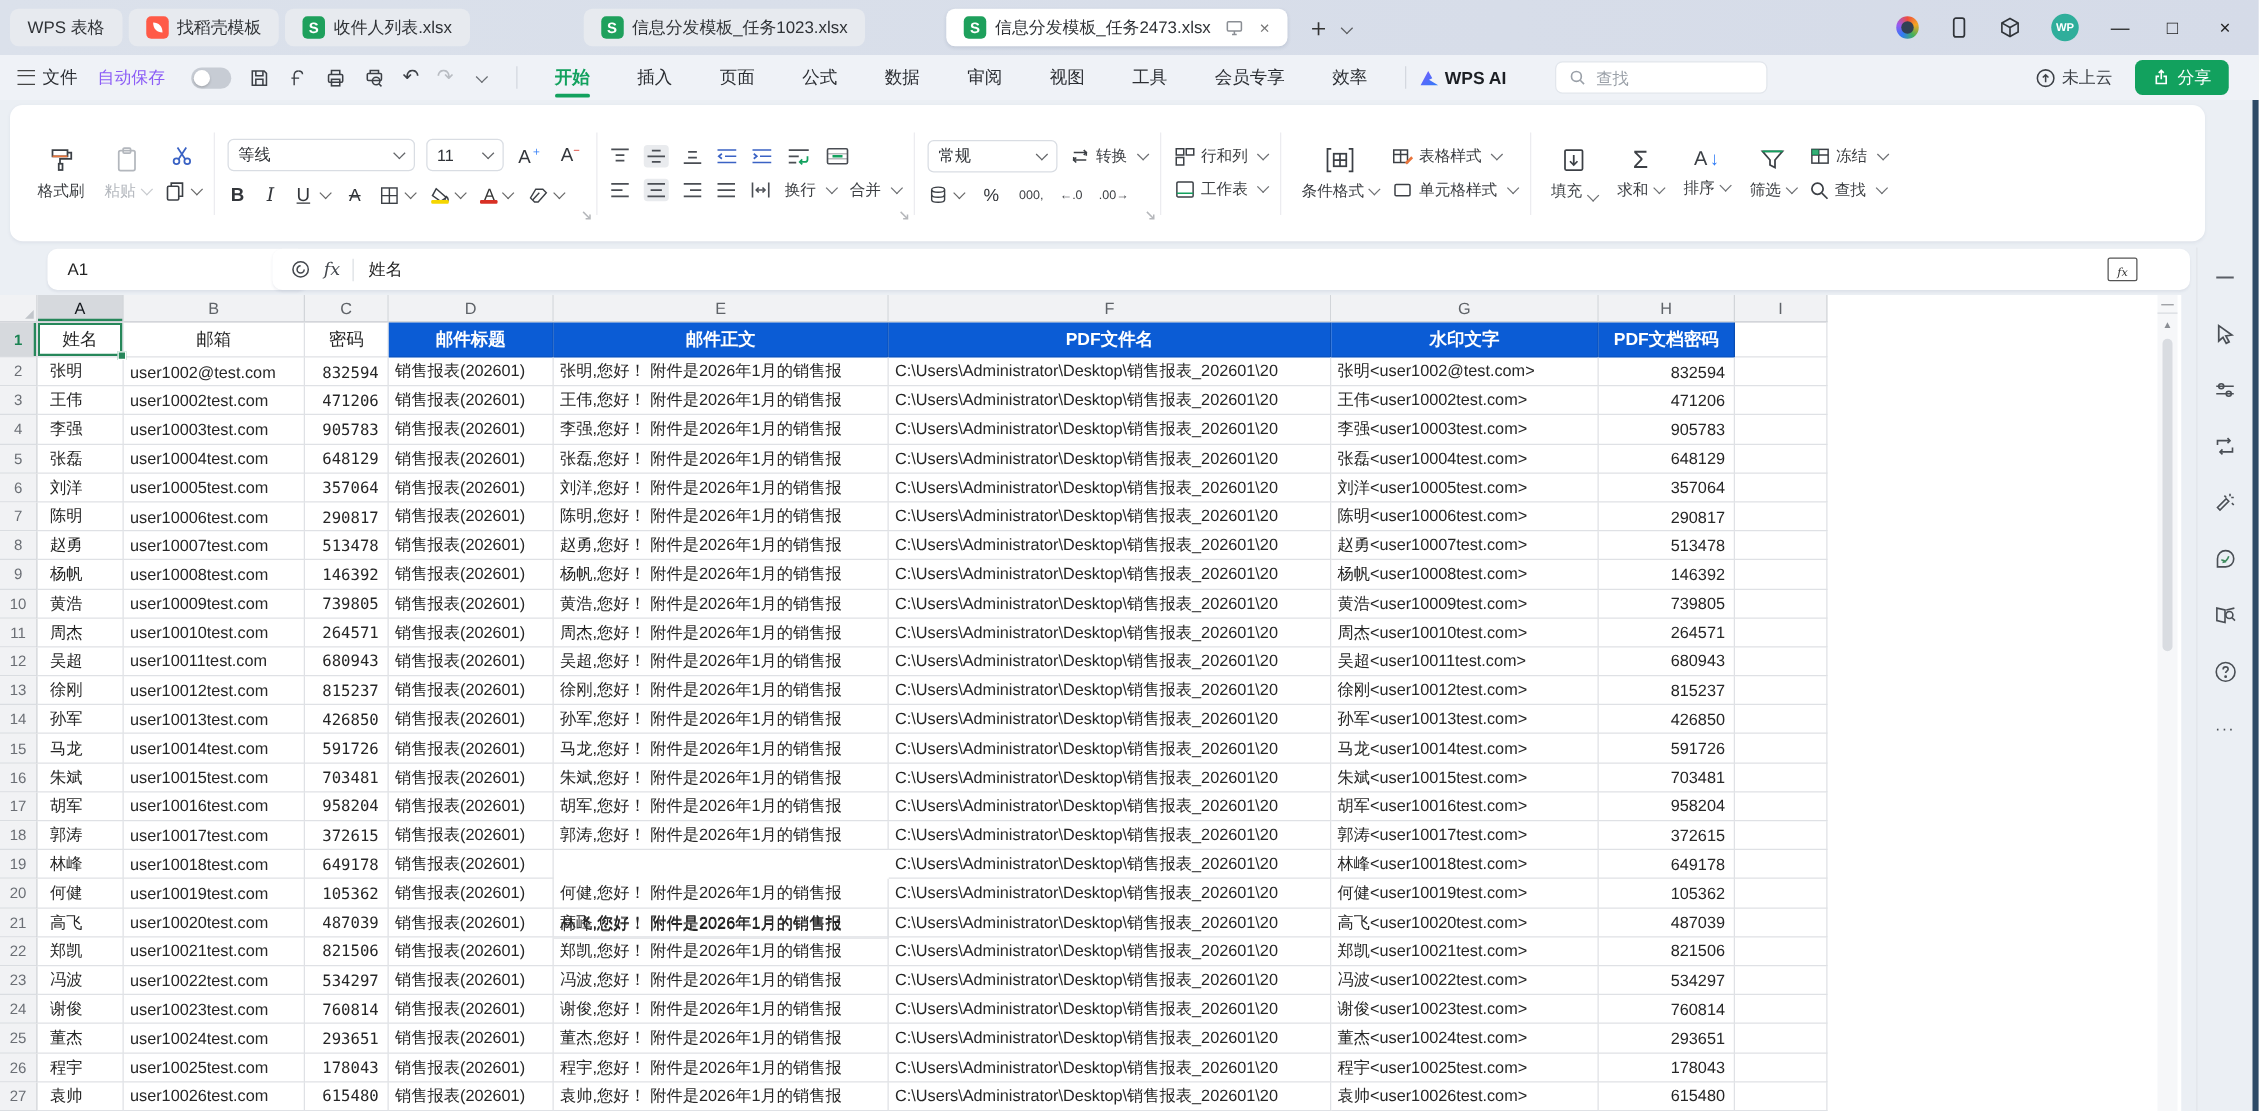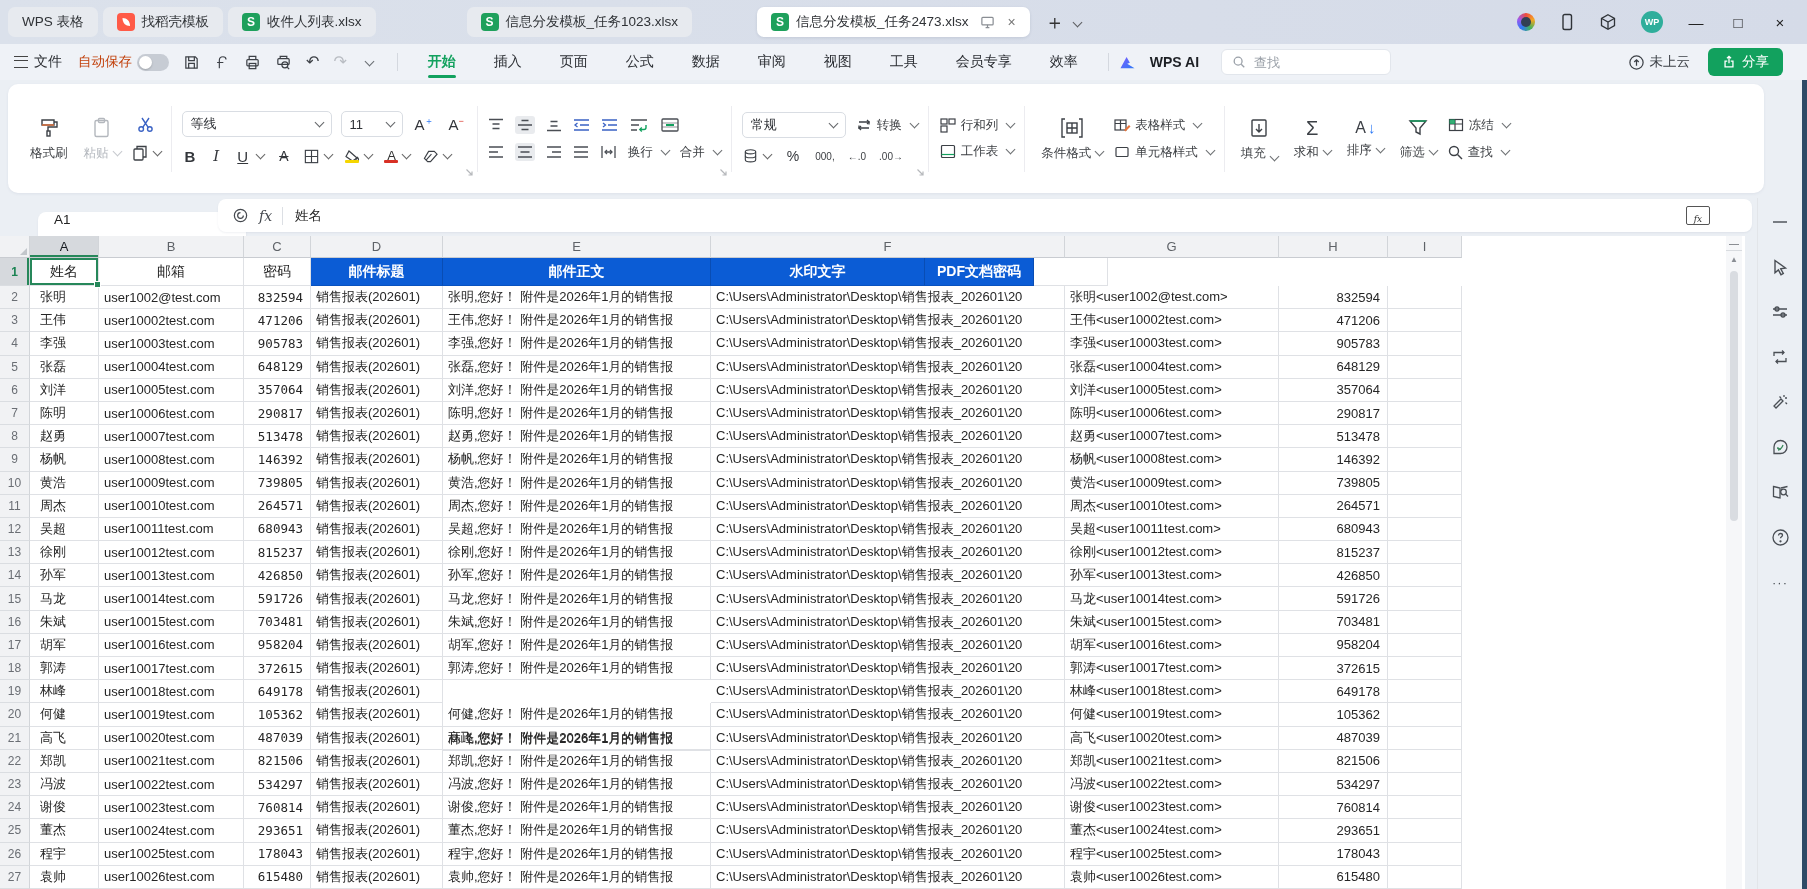--- a/index.html
+++ b/index.html
@@ -23,32 +23,32 @@
   .tt-right{margin-left:auto;display:flex;align-items:center;gap:24px;padding-right:18px;}
   .rainbow{width:18px;height:18px;border-radius:50%;background:conic-gradient(#ef4d3d,#f5a623,#44b15b,#2f7bf6,#9b59f0,#ef4d3d);position:relative;}
   .rainbow::after{content:"";position:absolute;left:4px;top:4px;width:10px;height:10px;border-radius:50%;background:#324054;}
   .avatar{width:22px;height:22px;border-radius:50%;background:#2fae9b;color:#fff;font-size:9px;font-weight:bold;display:flex;align-items:center;justify-content:center;}
   .winbtn{font-size:15px;color:#222;width:18px;text-align:center;}
   
   .menubar{position:absolute;left:0;top:44px;width:1807px;height:36px;background:#eff2f7;display:flex;align-items:center;padding:0 14px;box-sizing:border-box;font-size:14px;}
   .hamb{width:14px;height:10px;border-top:1.6px solid #444;border-bottom:1.6px solid #444;position:relative;margin-right:6px;}
   .hamb::after{content:"";position:absolute;left:0;top:3.4px;width:100%;border-top:1.6px solid #444;}
   .file-btn{display:flex;align-items:center;color:#2b2e33;margin-right:16px;}
-  .autosave{display:flex;align-items:center;gap:5px;color:#c2410c;font-size:13.5px;}
+  .autosave{display:flex;align-items:center;gap:21px;color:#8b5cf6;font-size:13.5px;}
   .toggle{width:32px;height:17px;border-radius:9px;background:#c7ccd4;position:relative;}
   .toggle::after{content:"";position:absolute;left:2px;top:2px;width:13px;height:13px;border-radius:50%;background:#fff;box-shadow:0 1px 2px rgba(0,0,0,.2);}
   .qicons{display:flex;align-items:center;gap:14px;margin:0 14px;color:#3c4046;}
   .glyph{font-size:16px;line-height:1;}
   .glyph.dis{color:#b8bcc2;}
   .mdiv{width:1px;height:18px;background:#d4d8df;margin:0 10px;}
   .mtabs{display:flex;align-items:center;gap:34px;margin:0 18px;}
   .mtab{color:#2b2e33;position:relative;padding:8px 2px;cursor:default;white-space:nowrap;}
   .mtab.active{color:#12a15e;font-weight:bold;}
   .mtab.active::after{content:"";position:absolute;left:50%;transform:translateX(-50%);bottom:1px;width:28px;height:3px;border-radius:2px;background:#12a15e;}
-  .wpsai{display:flex;align-items:center;gap:14px;font-weight:bold;color:#1c1f24;margin-right:22px;white-space:nowrap;}
+  .wpsai{display:flex;align-items:center;gap:4px;font-weight:bold;color:#1c1f24;margin-right:39px;white-space:nowrap;}
   .msearch{width:170px;height:26px;background:#fff;border:1px solid #e2e6ec;border-radius:6px;display:flex;align-items:center;gap:6px;padding:0 10px;box-sizing:border-box;}
   .msearch input{border:none;outline:none;font-size:13px;width:110px;background:transparent;color:#333;}
   .msearch input::placeholder{color:#9aa0a8;}
   .mright{margin-left:auto;display:flex;align-items:center;gap:18px;padding-right:10px;}
   .cloud{display:flex;align-items:center;gap:5px;color:#3c4046;font-size:13.5px;white-space:nowrap;}
   .sharebtn{height:28px;border-radius:6px;background:#12a15e;color:#fff;display:flex;align-items:center;gap:6px;padding:0 14px;font-size:13.5px;white-space:nowrap;}
   
   .ribbonzone{position:absolute;left:0;top:80px;width:1807px;height:118px;}
   .ribboncard{position:absolute;left:8px;top:4px;width:1756px;height:109px;background:#fff;border-radius:10px;box-shadow:0 1px 3px rgba(60,80,110,.08);display:flex;align-items:center;padding:0 6px;box-sizing:border-box;}
   .rgroup{display:flex;align-items:center;gap:4px;padding:0 10px;position:relative;height:92px;box-sizing:border-box;}
@@ -64,21 +64,21 @@
   .bold-b{font-weight:bold;font-size:15px;}
   .ital-i{font-style:italic;font-family:"DejaVu Serif",serif;font-size:15px;}
   .und-u{text-decoration:underline;font-size:15px;}
   .strike-a{text-decoration:line-through;font-size:14px;}
   .colorbar{display:inline-block;width:14px;height:3px;border-radius:1px;margin-top:-2px;}
   .hl{background:#e9ebee;border-radius:3px;padding:2px;}
   .icon-lbl{display:flex;align-items:center;gap:4px;font-size:12.5px;color:#3b3e42;white-space:nowrap;}
   .cornerexp{position:absolute;right:3px;bottom:8px;opacity:.55;}
   .numico{font-size:10px;color:#3b3e42;line-height:1.1;text-align:center;white-space:nowrap;}
   
-  .namebox{position:absolute;left:38px;top:199px;width:208px;height:33px;background:#fff;border-radius:8px;box-shadow:0 1px 2px rgba(60,80,110,.08);display:flex;justify-content:space-between;padding:0 12px 0 16px;box-sizing:border-box;font-size:13.5px;color:#222;margin-top:13px;}
+  .namebox{position:absolute;left:38px;top:199px;width:208px;height:33px;background:#fff;border-radius:8px;box-shadow:0 1px 2px rgba(60,80,110,.08);display:flex;align-items:center;justify-content:space-between;padding:0 12px 0 16px;box-sizing:border-box;font-size:13.5px;color:#222;}
   .fbar{position:absolute;left:218px;top:199px;width:1534px;height:33px;background:#fff;border-radius:8px;box-shadow:0 1px 2px rgba(60,80,110,.08);display:flex;align-items:center;padding:0 14px;box-sizing:border-box;}
   .fxit{font-family:"DejaVu Serif",serif;font-style:italic;font-size:14px;color:#44484e;margin:0 10px;}
   .fdiv{width:1px;height:18px;background:#dcdfe4;margin-right:12px;}
   .fcontent{font-size:13.5px;color:#222;}
   .fxbox{margin-left:auto;margin-right:28px;width:22px;height:17px;border:1.3px solid #555;border-radius:2px;font-size:9px;font-style:italic;font-family:"DejaVu Serif",serif;display:flex;align-items:flex-end;justify-content:center;color:#333;}
   
   .sheet{position:absolute;left:0;top:236px;width:1745px;height:653px;background:#fff;}
   .colhead{display:flex;height:22px;}
   .corner{width:30px;height:22px;background:#f1f2f4;border-right:1px solid #d2d5d9;border-bottom:1px solid #c9ccd1;box-sizing:border-box;position:relative;}
   .corner::after{content:"";position:absolute;right:2px;bottom:2px;border-left:7px solid transparent;border-bottom:7px solid #c2c6cb;}
@@ -642,20 +642,21 @@
       <div class="ch" style="width: 74px;">I</div>
     </div>
   <div id="gridrows">
       <div class="grid-row" style="height: 28px;">
         <div class="rowhead selrow">1</div>
         <div class="cell hc sel" style="width: 69px; flex: 0 0 69px;">姓名</div>
         <div class="cell hc" style="width: 145px; flex: 0 0 145px;">邮箱</div>
         <div class="cell hc" style="width: 67px; flex: 0 0 67px;">密码</div>
         <div class="cell hc bluehead" style="width: 132px; flex: 0 0 132px;">邮件标题</div>
         <div class="cell hc bluehead" style="width: 268px; flex: 0 0 268px;">邮件正文</div>
+        <div class="cell hc bluehead" style="width: 354px; flex: 0 0 354px;">PDF文件名</div>
         <div class="cell hc bluehead" style="width: 214px; flex: 0 0 214px;">水印文字</div>
         <div class="cell hc bluehead" style="width: 109px; flex: 0 0 109px;">PDF文档密码</div>
         <div class="cell hc" style="width: 74px; flex: 0 0 74px;"></div>
       </div>
       <div class="grid-row" style="height: 23.2px;">
         <div class="rowhead">2</div>
         <div class="cell" style="width: 69px; flex: 0 0 69px; padding-left: 10px;">张明</div>
         <div class="cell" style="width: 145px; flex: 0 0 145px;">user1002@test.com</div>
         <div class="cell num mono" style="width: 67px; flex: 0 0 67px;">832594</div>
         <div class="cell" style="width: 132px; flex: 0 0 132px;">销售报表(202601)</div>

